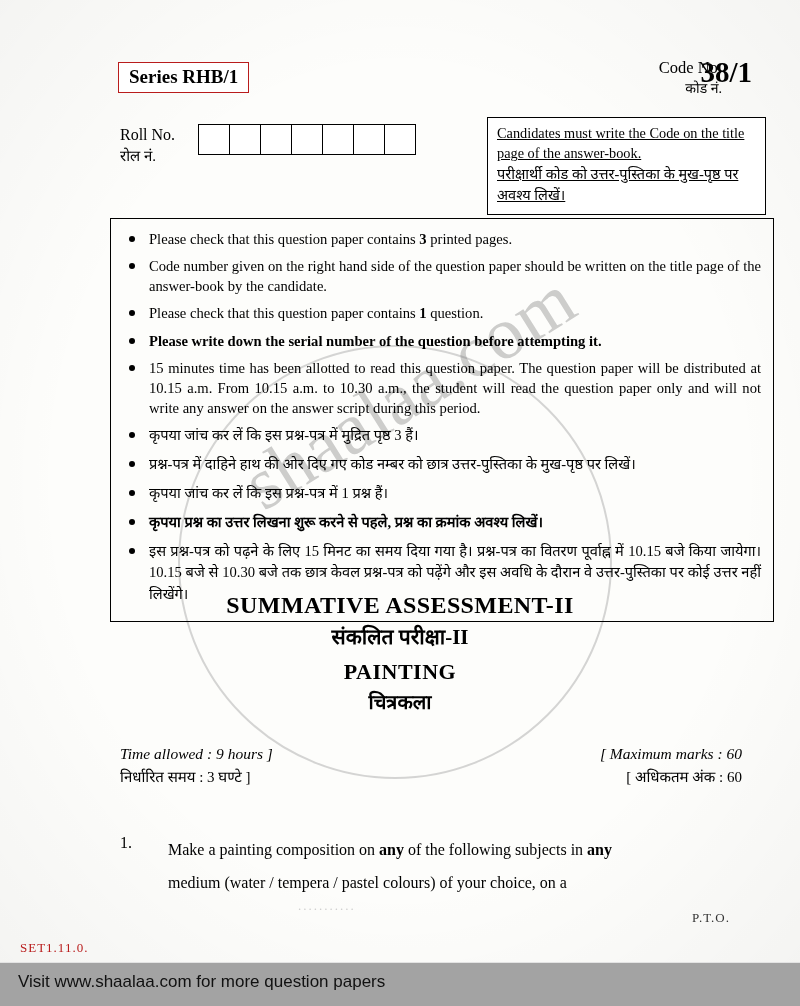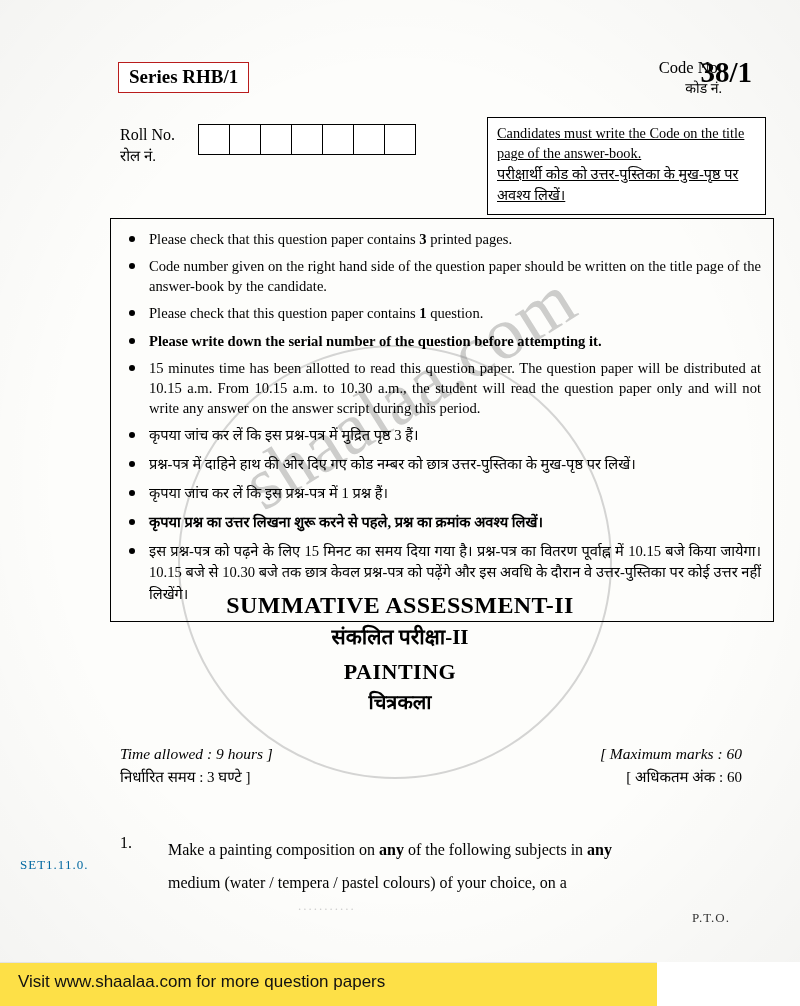--- a/index.html
+++ b/index.html
@@ -249,42 +249,42 @@
     position: absolute;
     right: 70px;
     top: 910px;
     font-size: 13px;
     color: #333;
     letter-spacing: 1px;
   }
   .ghost-left {
     position: absolute;
     left: 20px;
-    top: 857px;
+    top: 940px;
     font-size: 13px;
-    color: #0369a1;
+    color: #b91c1c;
     letter-spacing: 1px;
   }
   .ghost-mid {
     position: absolute;
     left: 298px;
     top: 898px;
     font-size: 13px;
     color: #cfcfcf;
     letter-spacing: 2px;
   }
 
   
   .footer {
     position: absolute;
     left: 0;
     top: 962px;
-    width: 657px;
+    width: 800px;
     height: 44px;
-    background: #fde047;
+    background: #a3a3a3;
     border-top: 1px solid #e3e3e3;
   }
   .footer-text {
     position: absolute;
     left: 18px;
     top: 9px;
     font-family: "Liberation Sans", sans-serif;
     font-size: 17px;
     color: #111;
   }

